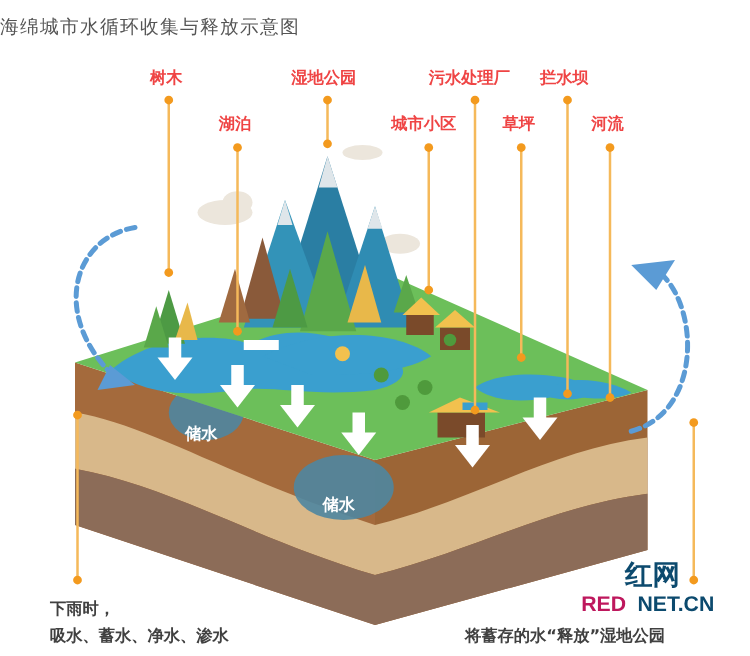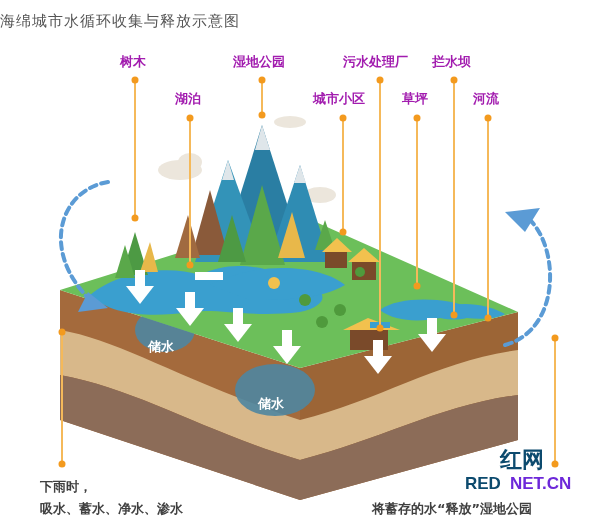--- a/index.html
+++ b/index.html
@@ -1,18 +1,18 @@
 <!DOCTYPE html>
 <html><head>
 <meta charset="utf-8">
 <style>
   html,body{margin:0;padding:0;background:#fff;}
   body{width:600px;height:525px;position:relative;overflow:hidden;font-family:"DejaVu Sans","Liberation Sans",sans-serif;}
   .title{position:absolute;left:0;top:12px;width:600px;font-size:15px;color:#555;letter-spacing:1px;}
-  .lbl{position:absolute;font-size:13px;color:#a21caf;white-space:nowrap;font-weight:bold;text-align:right;}
+  .lbl{position:absolute;font-size:13px;color:#ef4444;white-space:nowrap;font-weight:bold;text-align:right;}
   .cap{position:absolute;font-size:13px;color:#404040;white-space:nowrap;font-weight:bold;}
   svg.main{position:absolute;left:0;top:0;}
   .store{position:absolute;font-size:13px;color:#fff;font-weight:bold;margin-top:12px;}
   .wm{position:absolute;font-family:"Liberation Sans",sans-serif;font-weight:bold;font-size:17px;}
 </style>
 </head>
 <body>
 
 <div class="title">海绵城市水循环收集与释放示意图</div>
 
@@ -164,14 +164,14 @@
 <div class="lbl" style="left:473px;top:90px">河流</div>
 
 <div class="store" style="left:148px;top:326px">储水</div>
 <div class="store" style="left:258px;top:383px">储水</div>
 
 <div class="cap" style="left:40px;top:478px">下雨时，</div>
 <div class="cap" style="left:40px;top:500px">吸水、蓄水、净水、渗水</div>
 <div class="cap" style="left:372px;top:500px">将蓄存的水“释放”湿地公园</div>
 
 <div class="wm" style="left:500px;top:445px;color:#0c4a6e;font-size:22px">红网</div>
-<div class="wm" style="left:465px;top:474px;color:#0c4a6e">RED</div>
-<div class="wm" style="left:510px;top:474px;color:#6d28d9">NET.CN</div>
+<div class="wm" style="left:465px;top:474px;color:#be185d">RED</div>
+<div class="wm" style="left:510px;top:474px;color:#0c4a6e">NET.CN</div>
 
 </body></html>

